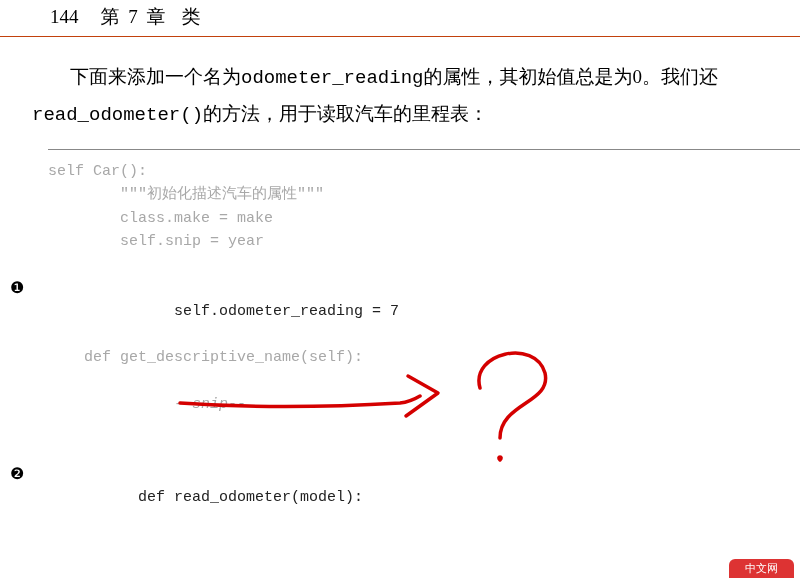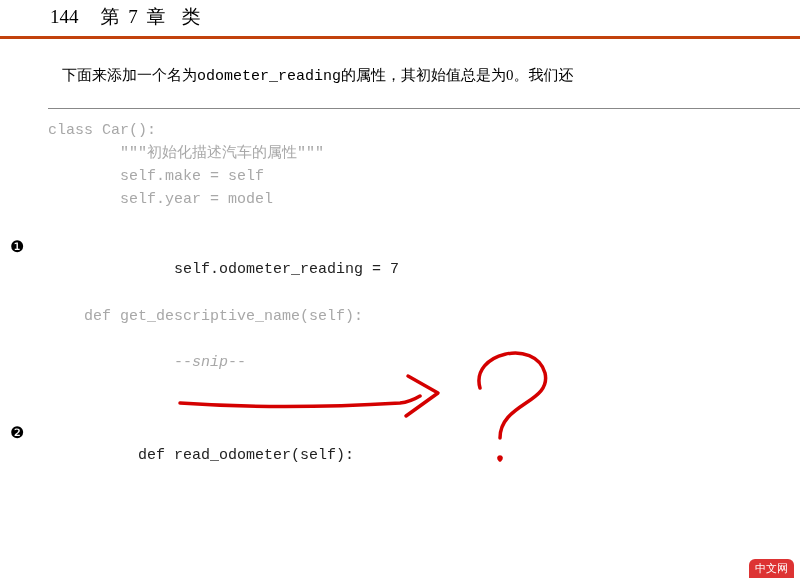--- a/index.html
+++ b/index.html
@@ -11,36 +11,36 @@
     overflow: hidden;
     position: relative;
   }
   .page {
     padding: 4px 0 0 0;
   }
   .header {
     display: flex;
     align-items: baseline;
     padding: 0 0 6px 50px;
-    border-bottom: 3px solid #c2410c;
+    border-bottom: 1px solid #c2410c;
     margin-bottom: 22px;
     font-size: 19px;
   }
   .page-num {
     font-weight: normal;
     margin-right: 22px;
   }
   .chapter {
     font-weight: normal;
     letter-spacing: 2px;
   }
   .chapter-space { display:inline-block; width:14px; }
   .prose {
     padding: 0 28px 0 32px;
-    font-size: 15px;
+    font-size: 19px;
     line-height: 1.9;
     margin-bottom: 16px;
   }
   .prose .p1 { text-indent: 2em; }
   .mono { font-family: "Courier New", monospace; }
   .code-area {
     margin-left: 48px;
     border-top: 1px solid #888;
     padding-top: 10px;
     font-family: "Courier New", monospace;
@@ -63,21 +63,21 @@
     position: absolute;
     pointer-events: none;
   }
   .watermark {
     position: absolute;
     right: 6px;
     bottom: 0;
     font-size: 11px;
     color: #fff;
     background: #d33;
-    padding: 2px 6px;
+    padding: 2px 16px;
     border-radius: 6px 6px 0 0;
     font-family: sans-serif;
     text-align: right;
   }
 </style>
 </head>
 <body>
 
 <div class="page">
 
@@ -85,41 +85,44 @@
     <span class="page-num">144</span>
     <span class="chapter">第 7 章</span>
     <span class="chapter-space"></span>
     <span class="chapter">类</span>
   </div>
 
   <div class="prose">
     <div class="p1">
       <span>下面来添加一个名为</span><span class="mono">odometer_reading</span><span>的属性，其初始值总是为0。我们还</span>
     </div>
+    <div>
+      <span class="mono">read_odometer()</span><span>的方法，用于读取汽车的里程表：</span>
+    </div>
   </div>
 
   <div class="code-area">
-    <div class="code-line faded">class Car():</div>
+    <div class="code-line faded">self Car():</div>
     <div class="code-line faded"></div>
     <div class="code-line faded">        """初始化描述汽车的属性"""</div>
-    <div class="code-line faded">        self.make = self</div>
-    <div class="code-line faded">        self.year = model</div>
+    <div class="code-line faded">        class.make = make</div>
+    <div class="code-line faded">        self.snip = year</div>
     <div class="code-line dark" style="position:relative;">
       <span class="marker">❶</span>
       <span>        self.odometer_reading = 7</span>
     </div>
     <div class="code-line faded"></div>
     <div class="code-line faded">    def get_descriptive_name(self):</div>
     <div class="code-line faded">
       <span>        --</span><span class="italic">snip</span><span>--</span>
     </div>
     <div class="code-line faded"></div>
     <div class="code-line dark" style="position:relative;">
       <span class="marker">❷</span>
-      <span>    def read_odometer(self):</span>
+      <span>    def read_odometer(model):</span>
     </div>
 
     <div class="code-line faded"></div>
 
   </div>
 
   <svg class="annotation" style="left:160px; top:348px;" width="440" height="150" viewBox="0 0 440 150">
     <g stroke="#d40000" stroke-width="3.5" fill="none" stroke-linecap="round" stroke-linejoin="round">
 
       <path d="M 20 55 Q 120 62 240 55 Q 250 54 260 48"></path>

